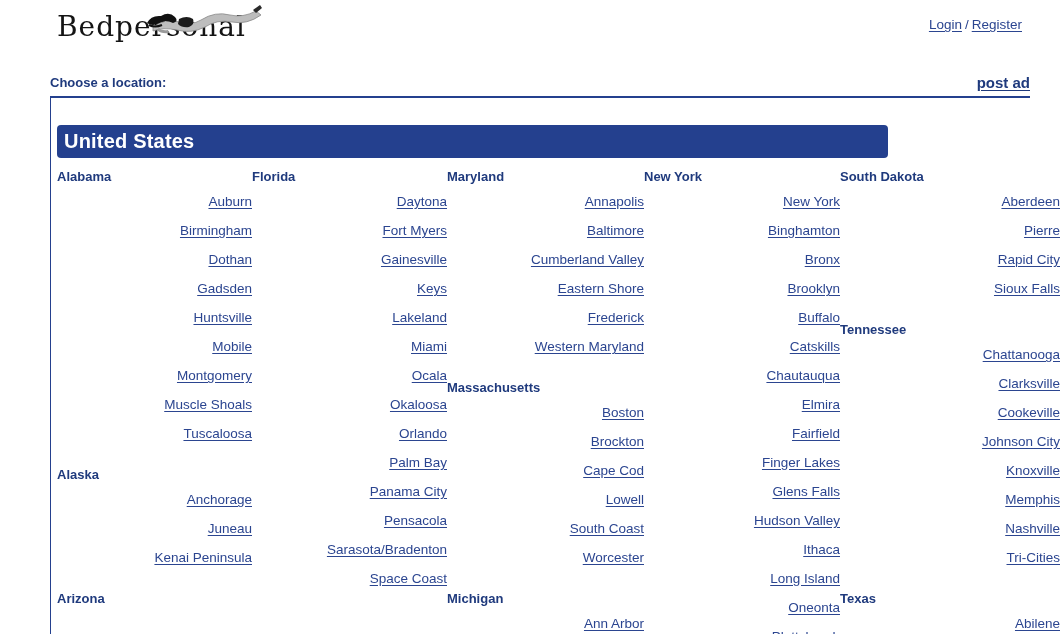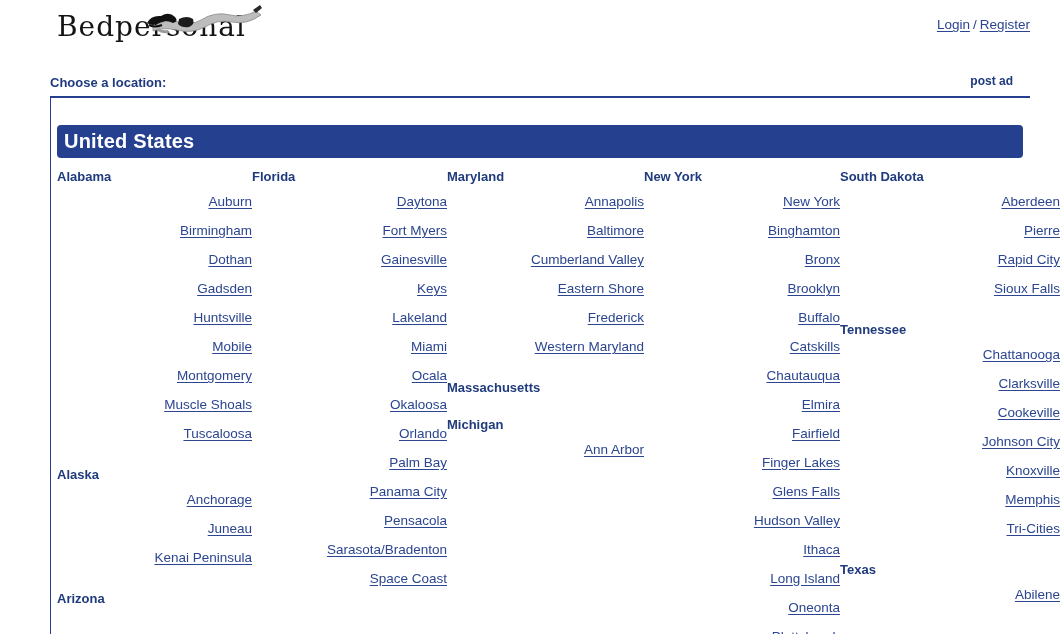--- a/index.html
+++ b/index.html
@@ -16,49 +16,49 @@
   .logo {
     position:absolute; left:57px; top:10px;
     font-family:"DejaVu Serif", serif;
     font-size:28px; color:#141414; letter-spacing:1px;
     font-weight:500;
   }
   .logo-figure {
     position:absolute; left:78px; top:-9px; pointer-events:none;
   }
   .auth {
-    position:absolute; right:30px; top:17px;
+    position:absolute; right:38px; top:17px;
     font-size:13.5px; color:var(--link);
   }
   .auth a { color:var(--link); text-decoration:underline; text-underline-offset:2px; cursor:pointer; }
   .auth .sep { text-decoration:none; color:var(--link); margin:0 3px; }
 
   
   .choose-location {
     position:absolute; left:50px; top:75px;
     font-size:13px; font-weight:bold; color:var(--heading);
   }
   .post-ad {
-    position:absolute; right:47px; top:74px;
-    font-size:12px; font-weight:bold; color:var(--heading);
-    text-underline-offset:2px; cursor:pointer;
+    position:absolute; right:30px; top:74px;
+    font-size:15px; font-weight:bold; color:var(--heading);
+    text-decoration:underline; text-underline-offset:2px; cursor:pointer;
   }
   .top-rule {
     position:absolute; left:50px; top:96px; width:980px; height:2px;
     background:var(--navy);
   }
 
   
   .content {
     position:absolute; left:50px; top:98px; right:0; bottom:0;
     border-left:1px solid var(--navy);
     padding-left:6px;
   }
   .banner {
-    margin-top:27px; width:966px; height:33px;
+    margin-top:27px; width:831px; height:33px;
     background:var(--navy); border-radius:4px;
     display:flex; align-items:center;
     padding-left:7px;
   }
   .banner-title {
     color:#ffffff; font-size:20px; font-weight:bold; letter-spacing:0.2px;
   }
   .columns {
     display:flex; margin-top:8px;
   }
@@ -167,20 +167,28 @@
             <li><a>Annapolis</a></li>
             <li><a>Baltimore</a></li>
             <li><a>Cumberland Valley</a></li>
             <li><a>Eastern Shore</a></li>
             <li><a>Frederick</a></li>
             <li><a>Western Maryland</a></li>
           </ul>
         </div>
         <div class="state-group">
           <h3 class="state-name">Massachusetts</h3>
+          <ul class="city-list">
+            <li><a>Boston</a></li>
+            <li><a>Brockton</a></li>
+            <li><a>Cape Cod</a></li>
+            <li><a>Lowell</a></li>
+            <li><a>South Coast</a></li>
+            <li><a>Worcester</a></li>
+          </ul>
         </div>
         <div class="state-group">
           <h3 class="state-name">Michigan</h3>
           <ul class="city-list">
             <li><a>Ann Arbor</a></li>
           </ul>
         </div>
       </div>
       <div class="column">
         <div class="state-group">
@@ -217,20 +225,21 @@
         </div>
         <div class="state-group">
           <h3 class="state-name">Tennessee</h3>
           <ul class="city-list">
             <li><a>Chattanooga</a></li>
             <li><a>Clarksville</a></li>
             <li><a>Cookeville</a></li>
             <li><a>Johnson City</a></li>
             <li><a>Knoxville</a></li>
             <li><a>Memphis</a></li>
+            <li><a>Nashville</a></li>
             <li><a>Tri-Cities</a></li>
           </ul>
         </div>
         <div class="state-group">
           <h3 class="state-name">Texas</h3>
           <ul class="city-list">
             <li><a>Abilene</a></li>
           </ul>
         </div>
       </div>

